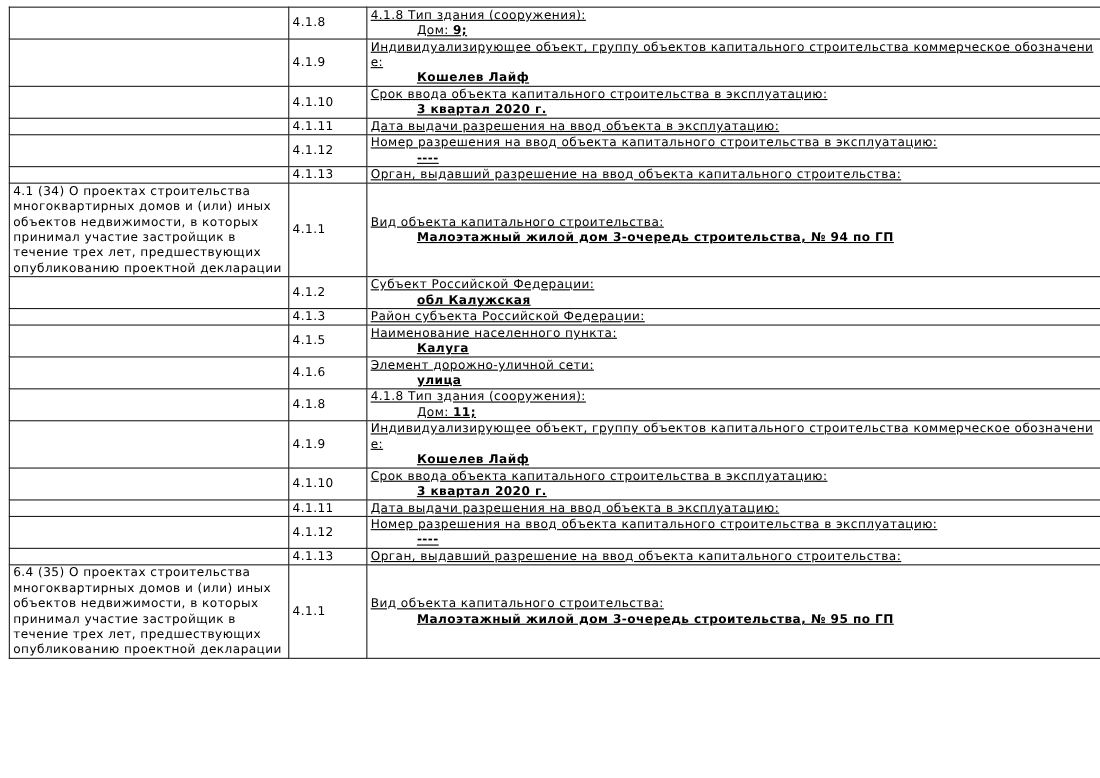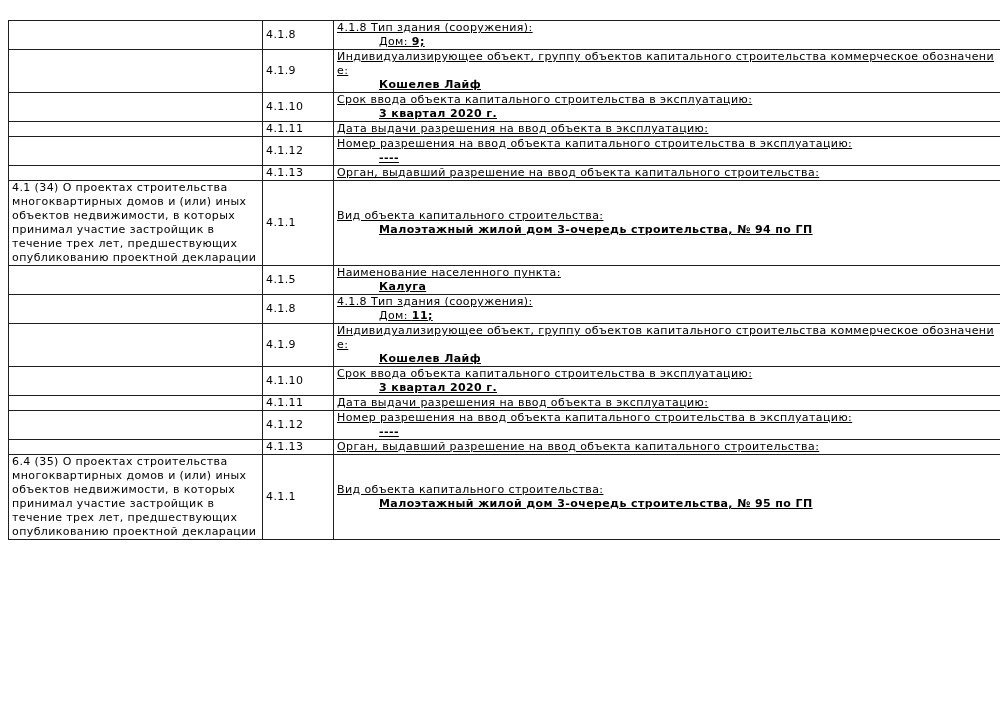--- a/index.html
+++ b/index.html
@@ -11,21 +11,21 @@
   .page {
     position: relative;
     width: 1000px;
     height: 707px;
     background: #ffffff;
     overflow: hidden;
   }
   table.decl-table {
     position: absolute;
     left: 8px;
-    top: 20px;
+    top: 6px;
     width: 980px;
     border-collapse: collapse;
     table-layout: fixed;
   }
   table.decl-table td {
     border: 1.5px solid #1f1f1f;
     padding: 0 3px;
     font-size: 11px;
     line-height: 14px;
     letter-spacing: 0.4px;
@@ -158,38 +158,78 @@
       <span>4.1.1</span>
     </td>
     <td class="content-cell">
       <div class="label">Вид объекта капитального строительства:</div>
       <div class="value">
         <span class="prefix"></span><span class="bold">Малоэтажный жилой дом 3-очередь строительства, № 94 по ГП</span>
       </div>
     </td>
   </tr>
 
-
+  <tr>
+    <td class="section-cell">
+      <div class="section-text"></div>
+    </td>
+    <td class="code-cell">
+      <span>4.1.2</span>
+    </td>
+    <td class="content-cell">
+      <div class="label">Субъект Российской Федерации:</div>
+      <div class="value">
+        <span class="prefix"></span><span class="bold">обл Калужская</span>
+      </div>
+    </td>
+  </tr>
+
+  <tr>
+    <td class="section-cell">
+      <div class="section-text"></div>
+    </td>
+    <td class="code-cell">
+      <span>4.1.3</span>
+    </td>
+    <td class="content-cell">
+      <div class="label">Район субъекта Российской Федерации:</div>
+
+    </td>
+  </tr>
 
 
   <tr>
     <td class="section-cell">
       <div class="section-text"></div>
     </td>
     <td class="code-cell">
       <span>4.1.5</span>
     </td>
     <td class="content-cell">
       <div class="label">Наименование населенного пункта:</div>
       <div class="value">
         <span class="prefix"></span><span class="bold">Калуга</span>
       </div>
     </td>
   </tr>
 
+  <tr>
+    <td class="section-cell">
+      <div class="section-text"></div>
+    </td>
+    <td class="code-cell">
+      <span>4.1.6</span>
+    </td>
+    <td class="content-cell">
+      <div class="label">Элемент дорожно-уличной сети:</div>
+      <div class="value">
+        <span class="prefix"></span><span class="bold">улица</span>
+      </div>
+    </td>
+  </tr>
 
 
   <tr>
     <td class="section-cell">
       <div class="section-text"></div>
     </td>
     <td class="code-cell">
       <span>4.1.8</span>
     </td>
     <td class="content-cell">

